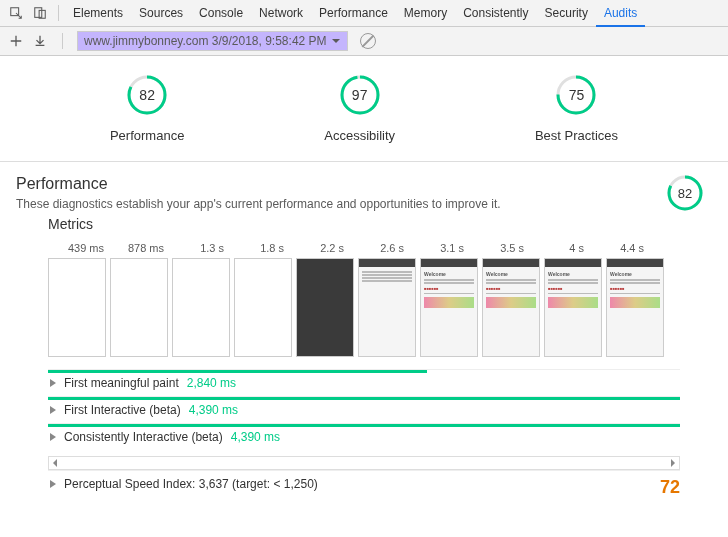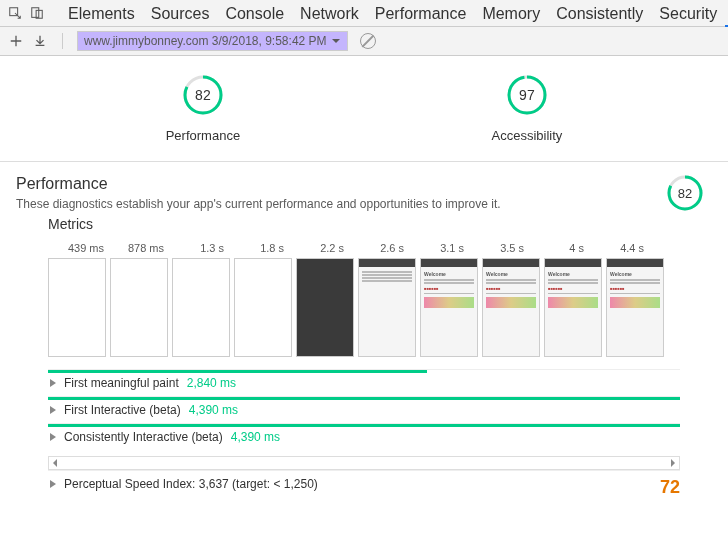--- a/index.html
+++ b/index.html
@@ -1,21 +1,21 @@
 <!DOCTYPE html>
 <html><head>
 <meta charset="utf-8">
 <style>
 *{box-sizing:border-box;margin:0;padding:0;font-family:'Segoe UI',Arial,sans-serif}
 body{width:728px;height:537px;background:#fff;font-size:12px;color:#333;overflow:hidden}
 .tabs{display:flex;align-items:center;height:27px;border-bottom:1px solid #ccc;background:#f3f3f3;padding-left:4px}
 .tab-icon{width:16px;height:16px;display:flex;align-items:center;justify-content:center;margin:0 4px;cursor:pointer}
 .tab-icon svg{width:14px;height:14px;stroke:#5a5a5a;fill:none;stroke-width:1.2}
 .divider{width:1px;height:16px;background:#ccc;margin:0 6px}
-.tab{padding:0 8px;height:27px;line-height:27px;color:#333;cursor:pointer;font-size:16px}
+.tab{padding:0 8px;height:27px;line-height:27px;color:#333;cursor:pointer;font-size:12px}
 .tab.active{color:#1a73e8;border-bottom:2px solid #1a73e8;margin-bottom:-1px}
 .toolbar{display:flex;align-items:center;height:29px;border-bottom:1px solid #ccc;background:#f3f3f3;padding:0 8px;gap:8px}
 .tool-btn{width:16px;height:16px;display:flex;align-items:center;justify-content:center;cursor:pointer}
 .tool-btn svg{width:14px;height:14px;stroke:#5a5a5a;fill:#5a5a5a}
 .url-select{display:flex;align-items:center;background:#c4b5fd;border:1px solid #ccc;padding:2px 6px;font-size:12px;color:#5a5a5a;cursor:pointer}
 .url-select svg{width:10px;height:10px;margin-left:4px;fill:#5a5a5a}
 .no-icon{width:16px;height:16px;border:1.5px solid #999;border-radius:50%;position:relative;margin-left:4px}
 .no-icon::after{content:'';position:absolute;width:1.5px;height:16px;background:#999;transform:rotate(45deg);left:6px;top:-1px}
 .scores{display:flex;justify-content:space-around;padding:18px 40px;border-bottom:1px solid #ddd}
 .score{display:flex;flex-direction:column;align-items:center;gap:12px}
@@ -112,20 +112,27 @@
         </svg><div class="ring-text">82</div></div>
     <div class="score-label">Performance</div>
   </div>
   <div class="score">
     <div class="ring"><svg width="42" height="42">
           <circle class="ring-bg" cx="21" cy="21" r="18"></circle>
           <circle class="ring-fg" cx="21" cy="21" r="18" stroke="#0c8" stroke-dasharray="109.7 113"></circle>
         </svg><div class="ring-text">97</div></div>
     <div class="score-label">Accessibility</div>
   </div>
+  <div class="score">
+    <div class="ring"><svg width="42" height="42">
+          <circle class="ring-bg" cx="21" cy="21" r="18"></circle>
+          <circle class="ring-fg" cx="21" cy="21" r="18" stroke="#0c8" stroke-dasharray="84.8 113"></circle>
+        </svg><div class="ring-text">75</div></div>
+    <div class="score-label">Best Practices</div>
+  </div>
 </div>
 
 <div class="section">
   <div class="section-header">
     <div>
       <div class="section-title">Performance</div>
       <div class="section-sub">These diagnostics establish your app's current performance and opportunities to improve it.</div>
     </div>
     <div class="ring ring-sm"><svg width="38" height="38">
           <circle class="ring-bg" cx="19" cy="19" r="16"></circle>

